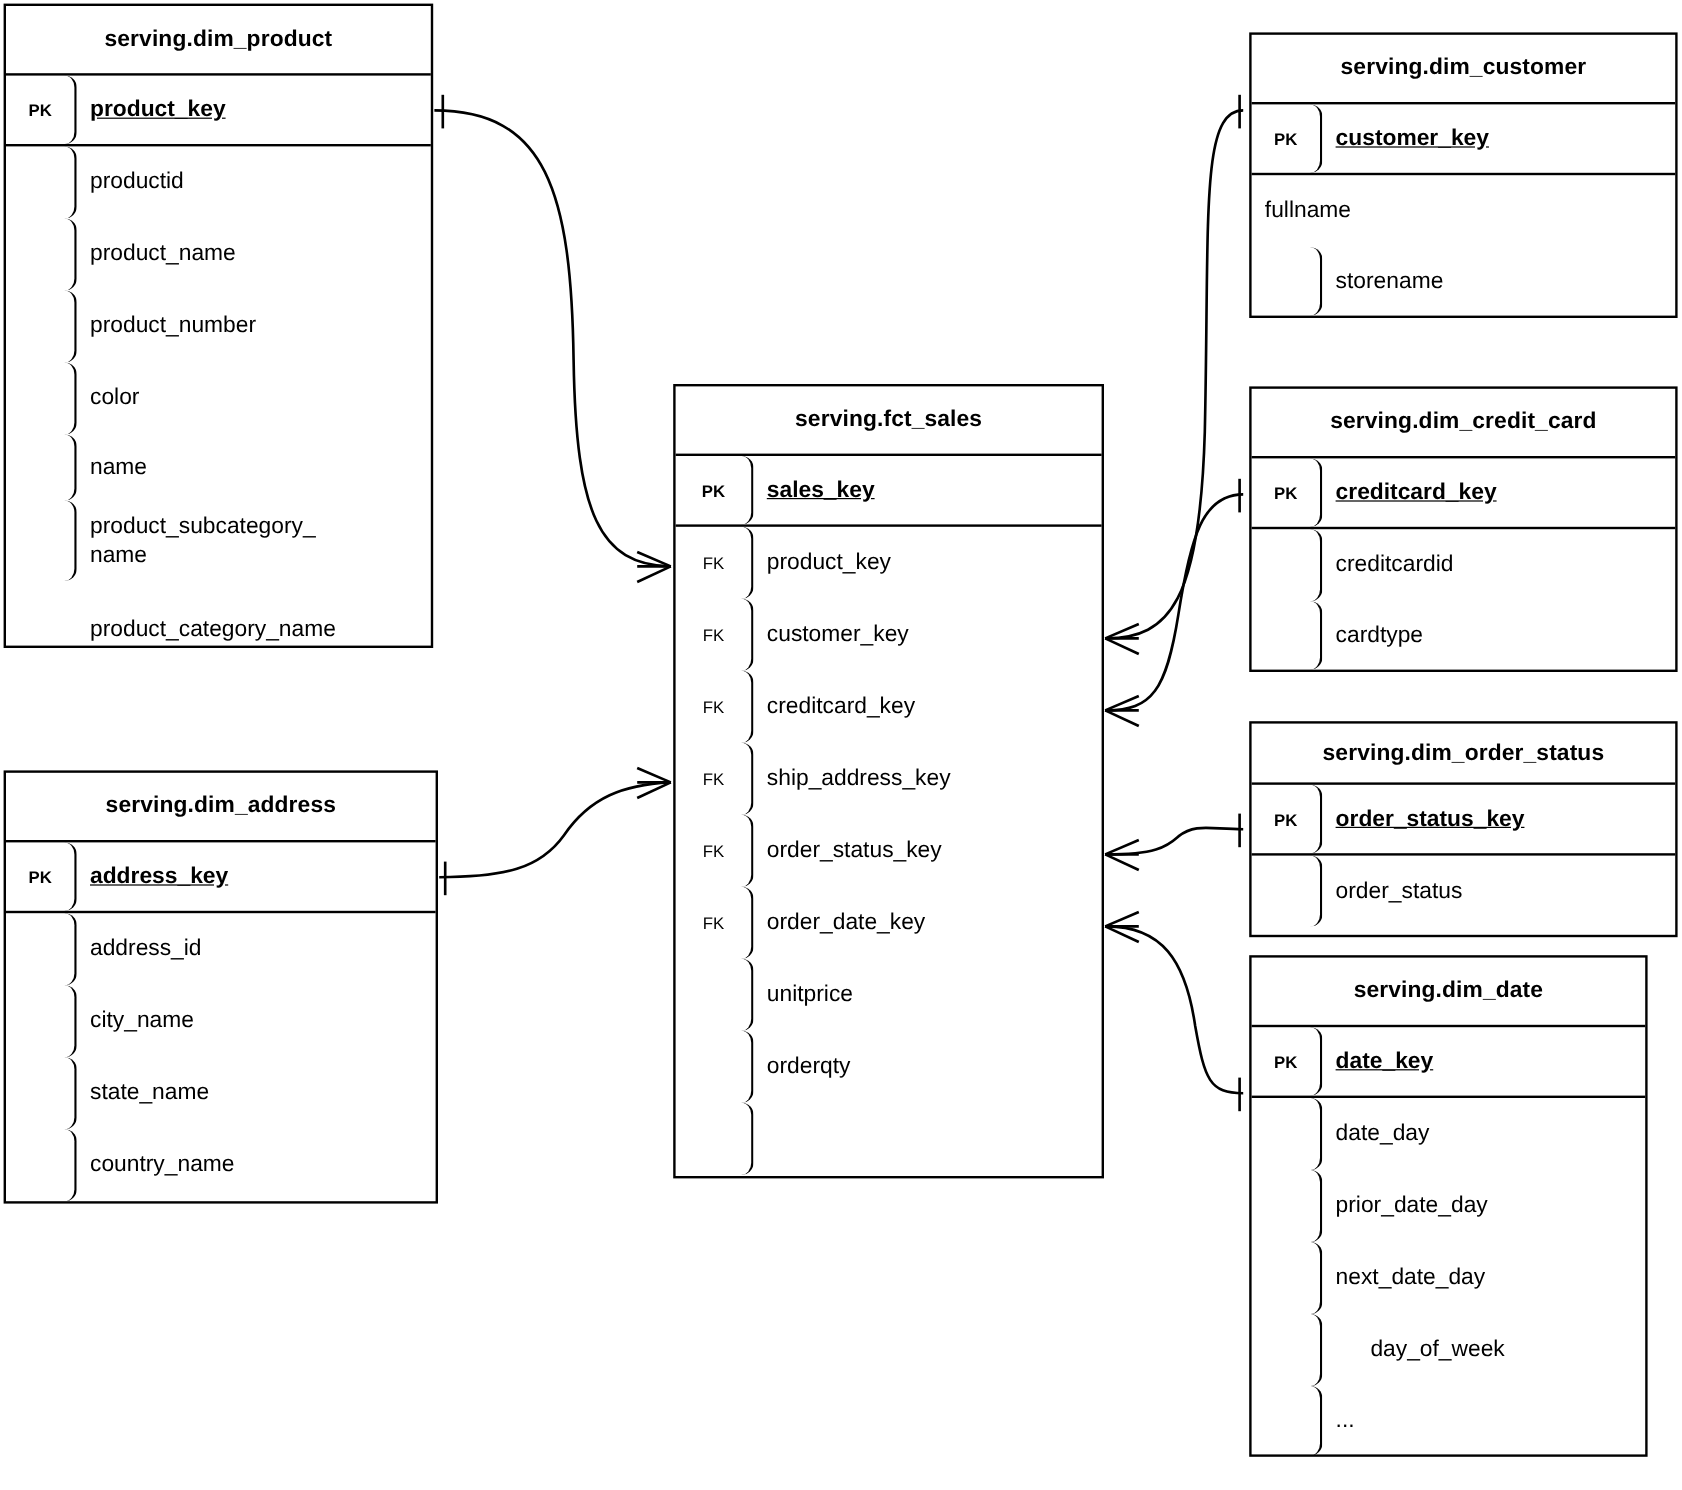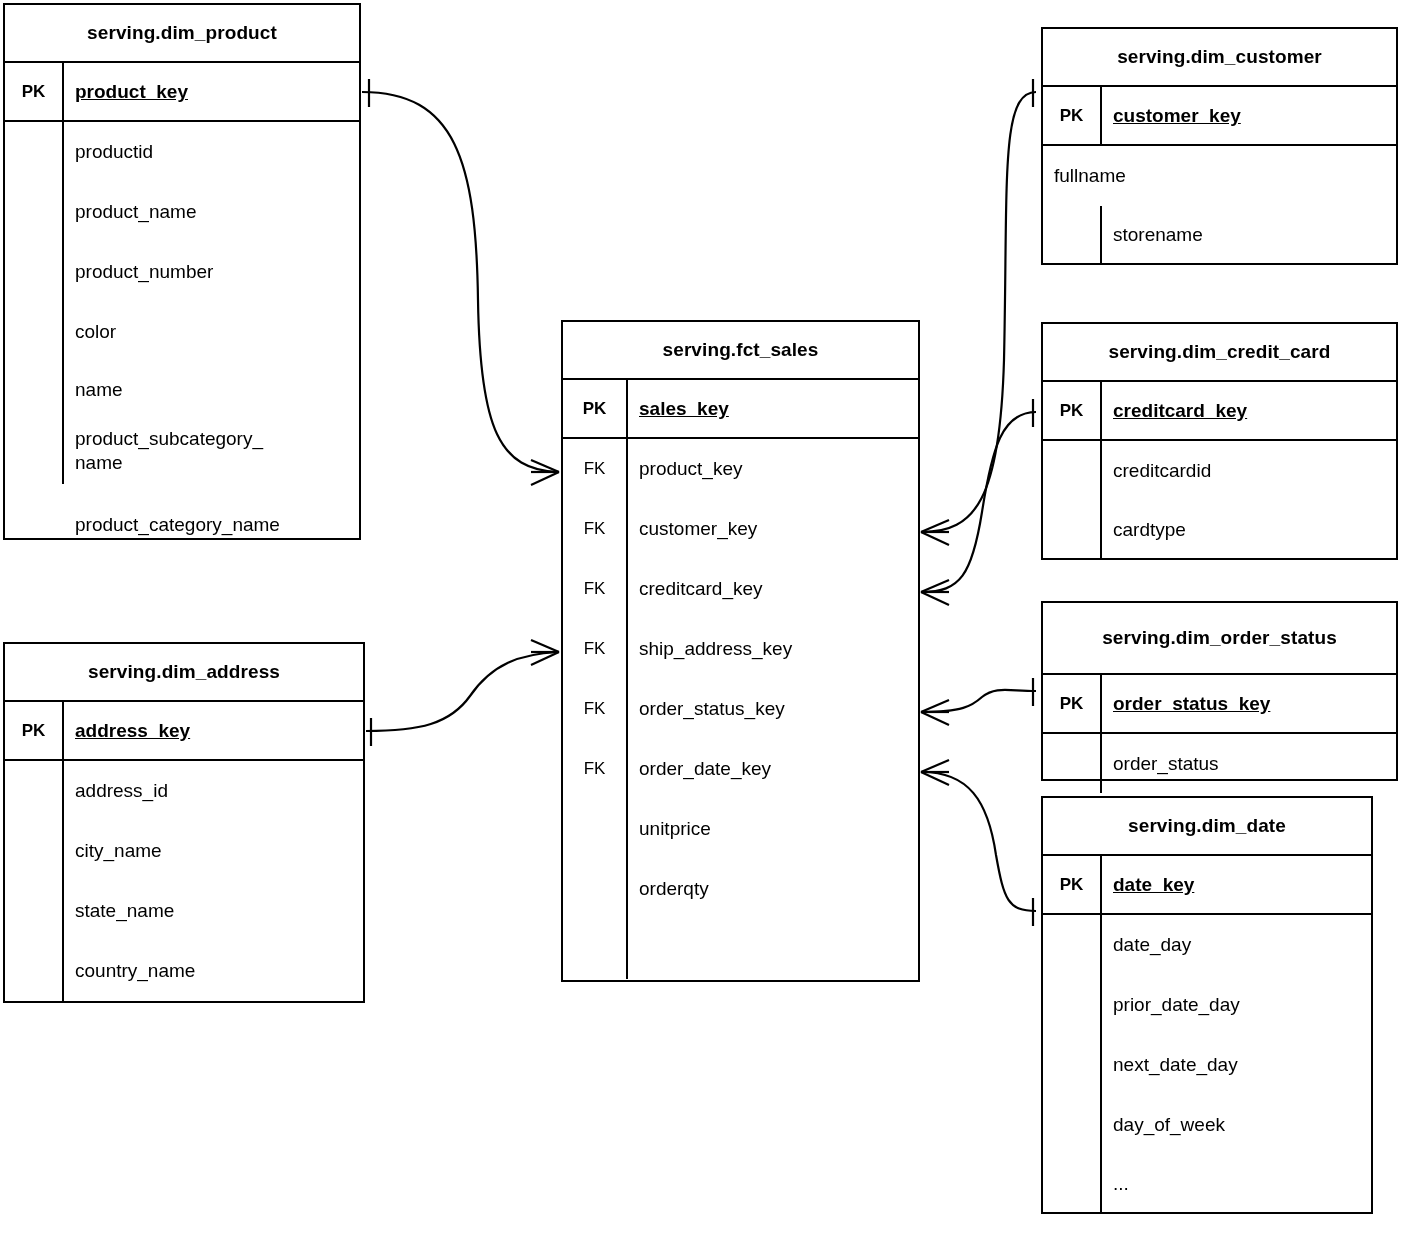--- a/index.html
+++ b/index.html
@@ -43,21 +43,22 @@
   .row.pkrow {
     border-bottom: 2px solid #000000;
   }
   .keycell {
     box-sizing: border-box;
     flex: 0 0 auto;
     border-right: 2px solid #000000;
     display: flex;
     align-items: center;
     justify-content: center;
-    font-size: 17px;
+    font-size: 14px;
+    border-radius: 10px;
   }
   .keycell.pk {
     font-weight: bold;
   }
   .keycell.fk {
     font-weight: normal;
   }
   .namecell {
     box-sizing: border-box;
     flex: 1 1 auto;
@@ -240,21 +241,21 @@
         <div class="namecell">creditcardid</div>
       </div>
       <div class="row" style="height:57px;">
         <div class="keycell" style="width:59px;"></div>
         <div class="namecell">cardtype</div>
       </div>
     </div>
   </div>
 
   <div class="entity" style="left:1041px; top:601px; width:357px; height:180px;">
-    <div class="entity-title" style="height:72px;">serving.dim_order_status</div>
+    <div class="entity-title" style="height:51px;">serving.dim_order_status</div>
     <div class="row pkrow" style="height:59px;">
       <div class="keycell pk" style="width:59px;">PK</div>
       <div class="namecell pkname">order_status_key</div>
     </div>
     <div class="attrs">
       <div class="row" style="height:59px;">
         <div class="keycell" style="width:59px;"></div>
         <div class="namecell">order_status</div>
       </div>
     </div>
@@ -272,21 +273,21 @@
         <div class="namecell">date_day</div>
       </div>
       <div class="row" style="height:60px;">
         <div class="keycell" style="width:59px;"></div>
         <div class="namecell">prior_date_day</div>
       </div>
       <div class="row" style="height:60px;">
         <div class="keycell" style="width:59px;"></div>
         <div class="namecell">next_date_day</div>
       </div>
-      <div class="row" style="height:60px;">
+      <div class="row" style="height:60px;gap:29px;">
         <div class="keycell" style="width:59px;"></div>
         <div class="namecell">day_of_week</div>
       </div>
       <div class="row" style="height:58px;">
         <div class="keycell" style="width:59px;"></div>
         <div class="namecell">...</div>
       </div>
     </div>
   </div>
 

